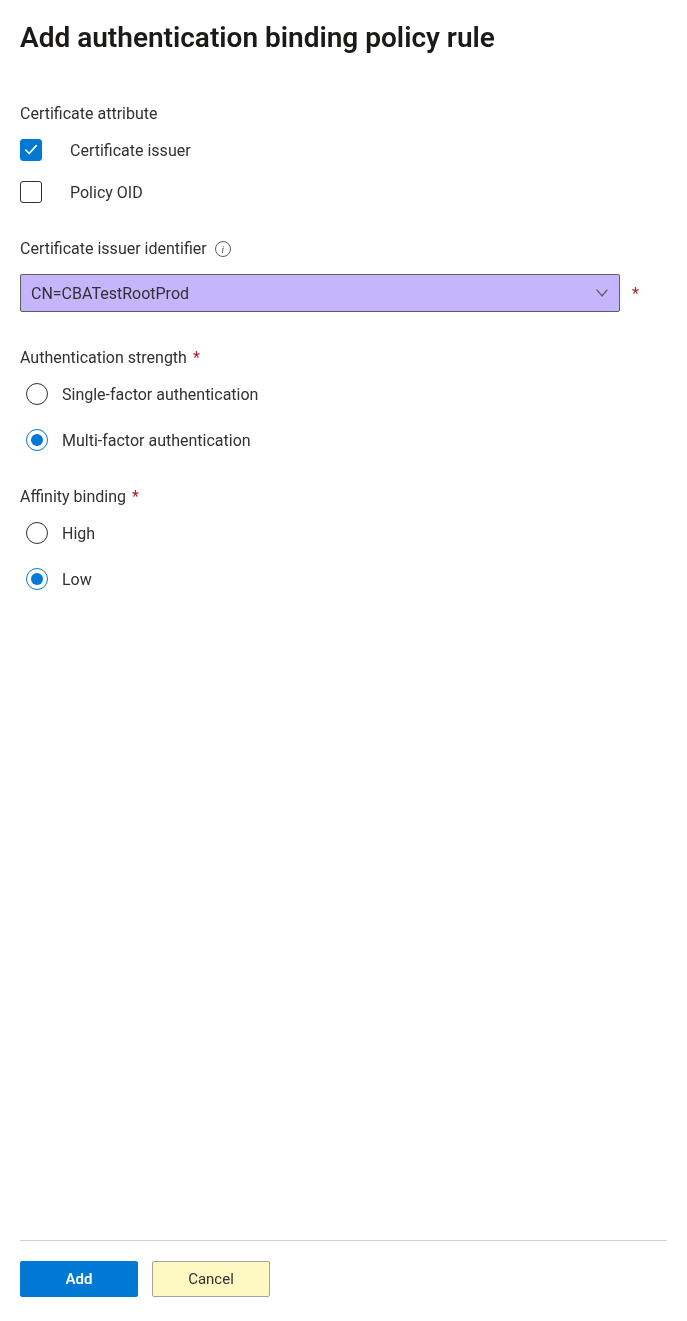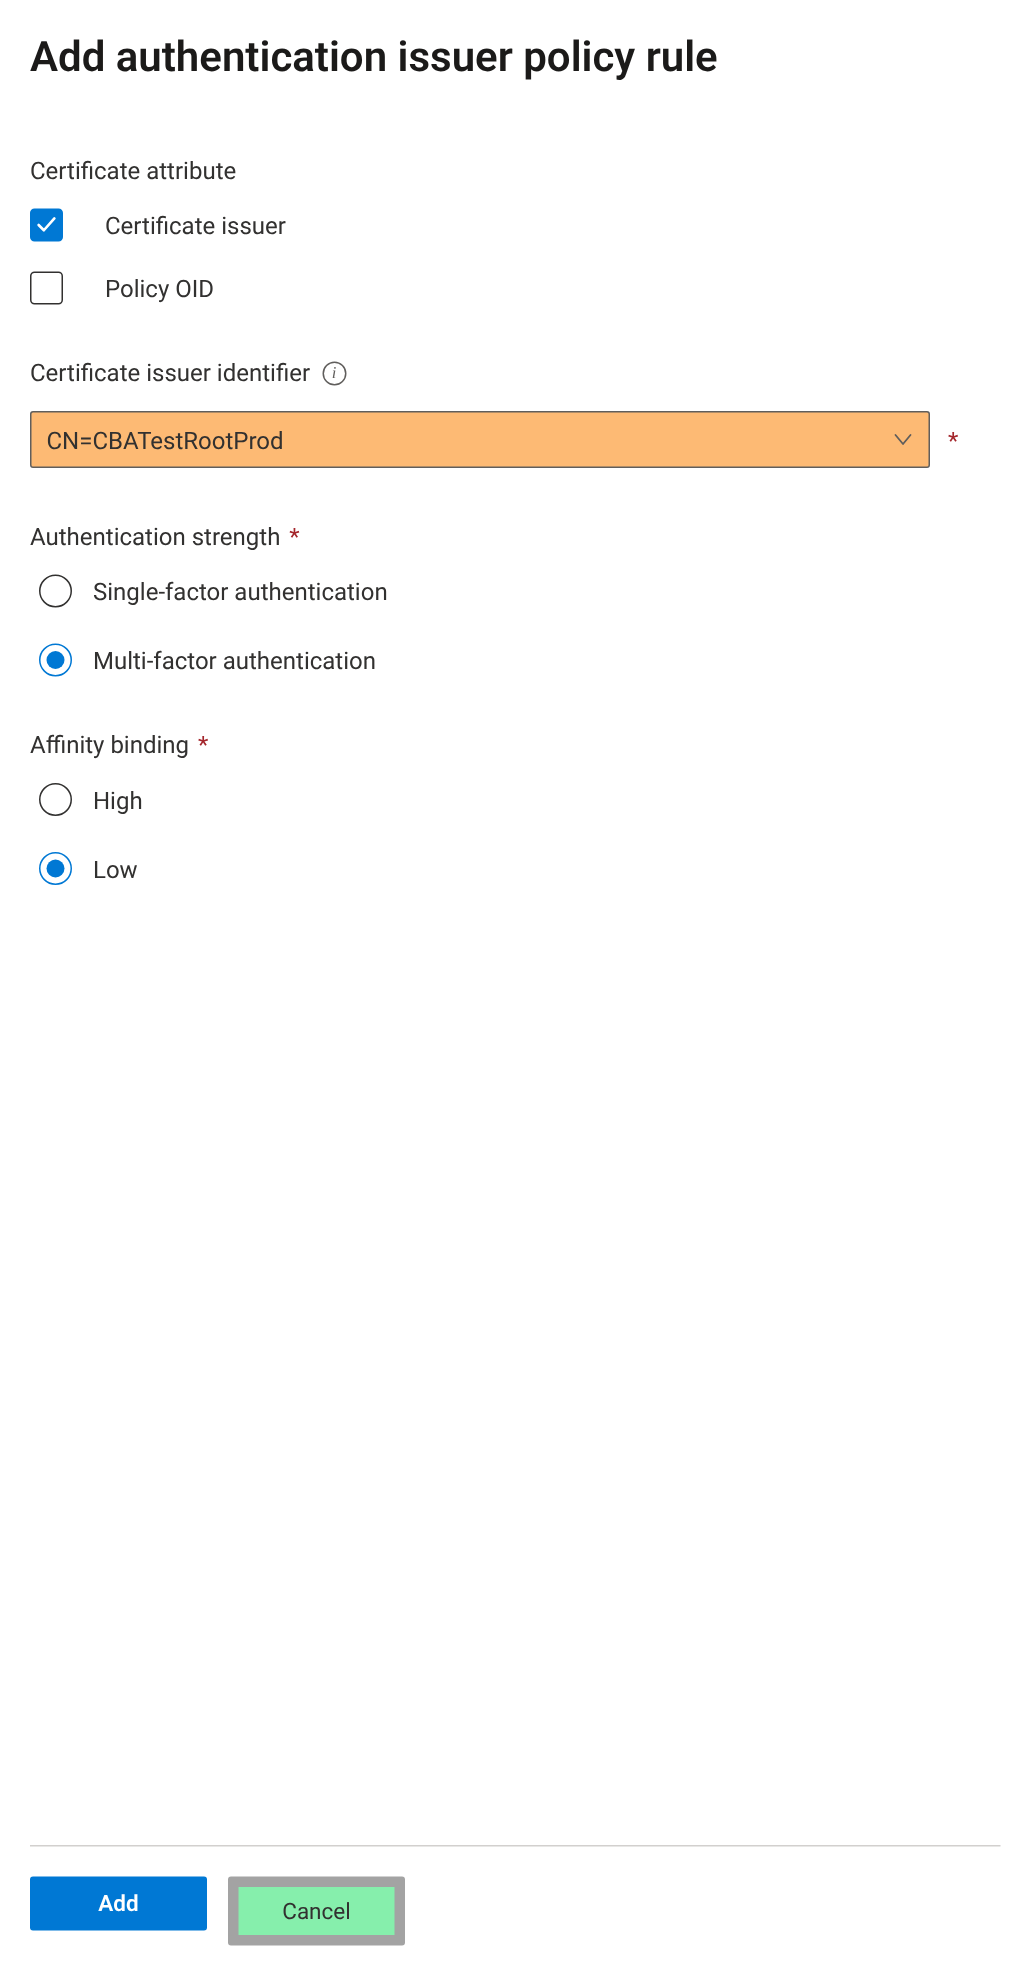--- a/index.html
+++ b/index.html
@@ -94,21 +94,21 @@
     }
     .dropdown {
       flex: 1;
       height: 38px;
       border: 1px solid #605e5c;
       border-radius: 2px;
       display: flex;
       align-items: center;
       justify-content: space-between;
       padding: 0 10px;
-      background: #fdba74;
+      background: #c4b5fd;
       cursor: pointer;
       max-width: 600px;
     }
     .dropdown-value {
       font-size: 16px;
       color: #323130;
     }
     .dropdown-chevron {
       width: 14px;
       height: 14px;
@@ -181,29 +181,29 @@
       justify-content: center;
       padding: 16px 18px;
     }
     .btn-primary {
       background: #0078d4;
       color: #ffffff;
       border: 1px solid #0078d4;
       font-weight: 600;
     }
     .btn-secondary {
-      background: #86efac;
-      color: #323130;
-      border: 7px solid #a3a3a3;
+      background: #fef9c3;
+      color: #323130;
+      border: 1px solid #a3a3a3;
     }
   </style>
 </head>
 <body>
 
-<h1>Add authentication issuer policy rule</h1>
+<h1>Add authentication binding policy rule</h1>
 
 <div class="section-label">
   <span>Certificate attribute</span>
 </div>
 <div class="checkbox-group">
   <div class="checkbox-row">
     <div class="checkbox checked">
       <svg viewBox="0 0 16 16" fill="none">
         <path d="M2 8 L6 12 L14 3" stroke="#ffffff" stroke-width="2" stroke-linecap="round" stroke-linejoin="round"></path>
       </svg>

